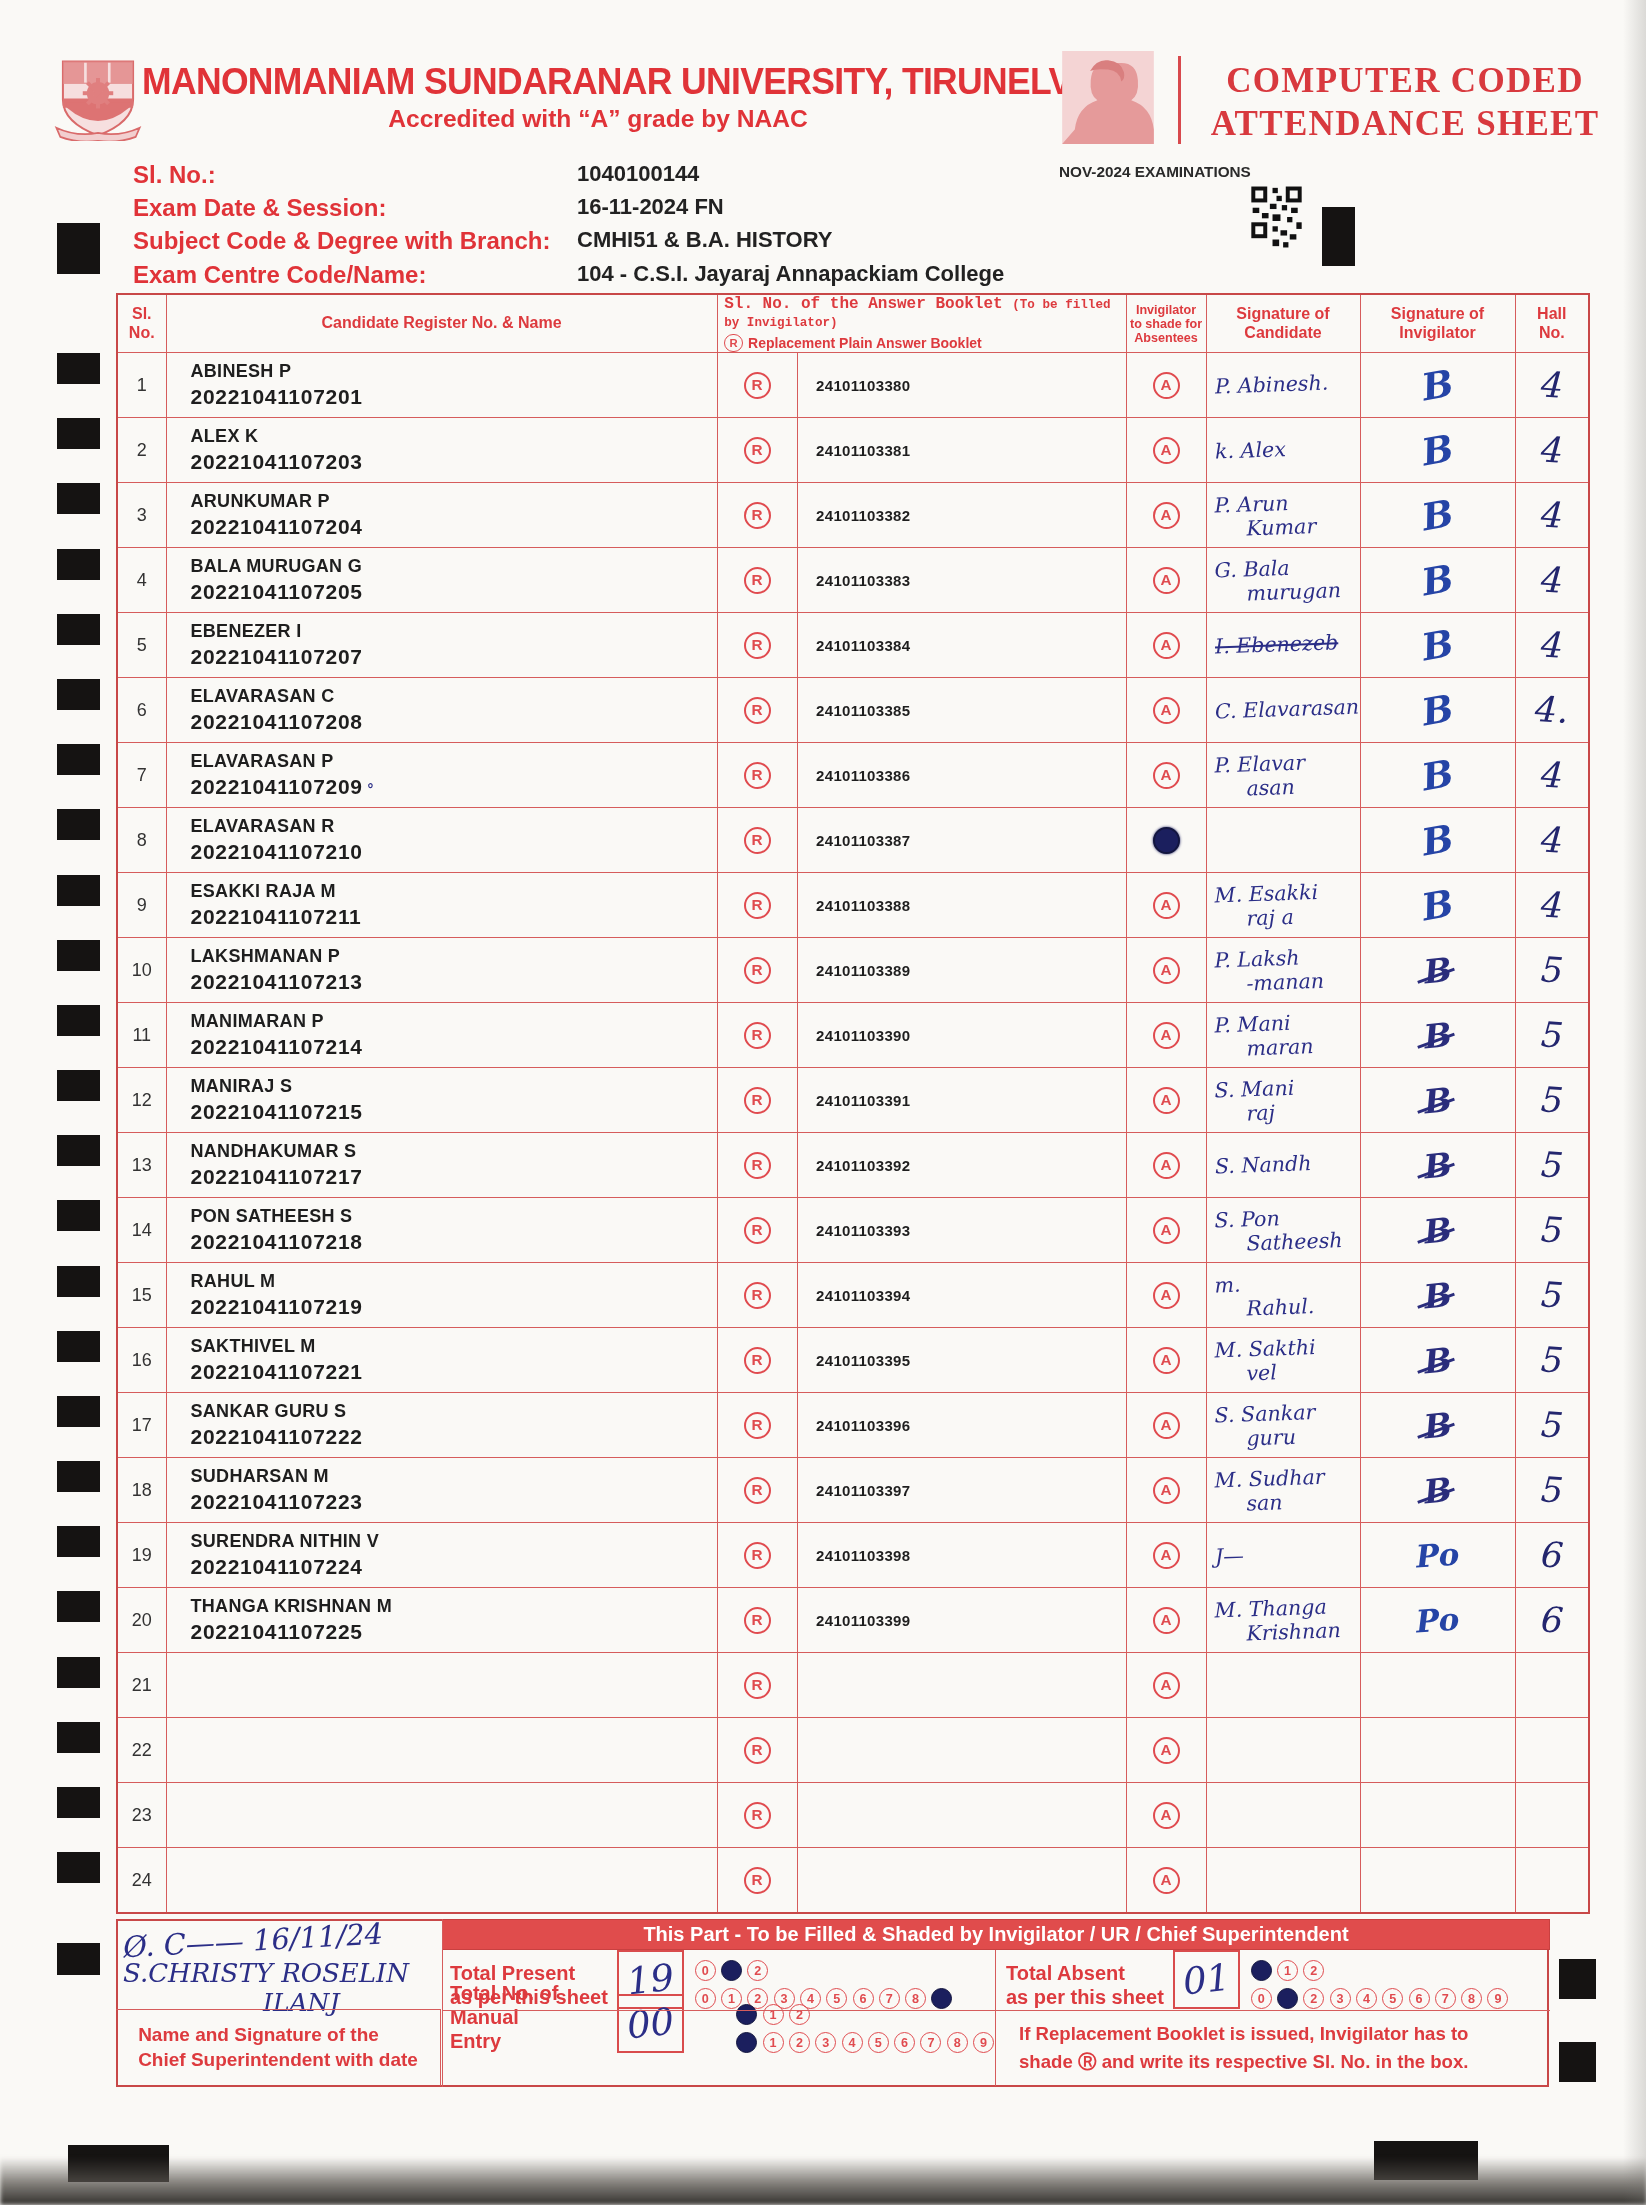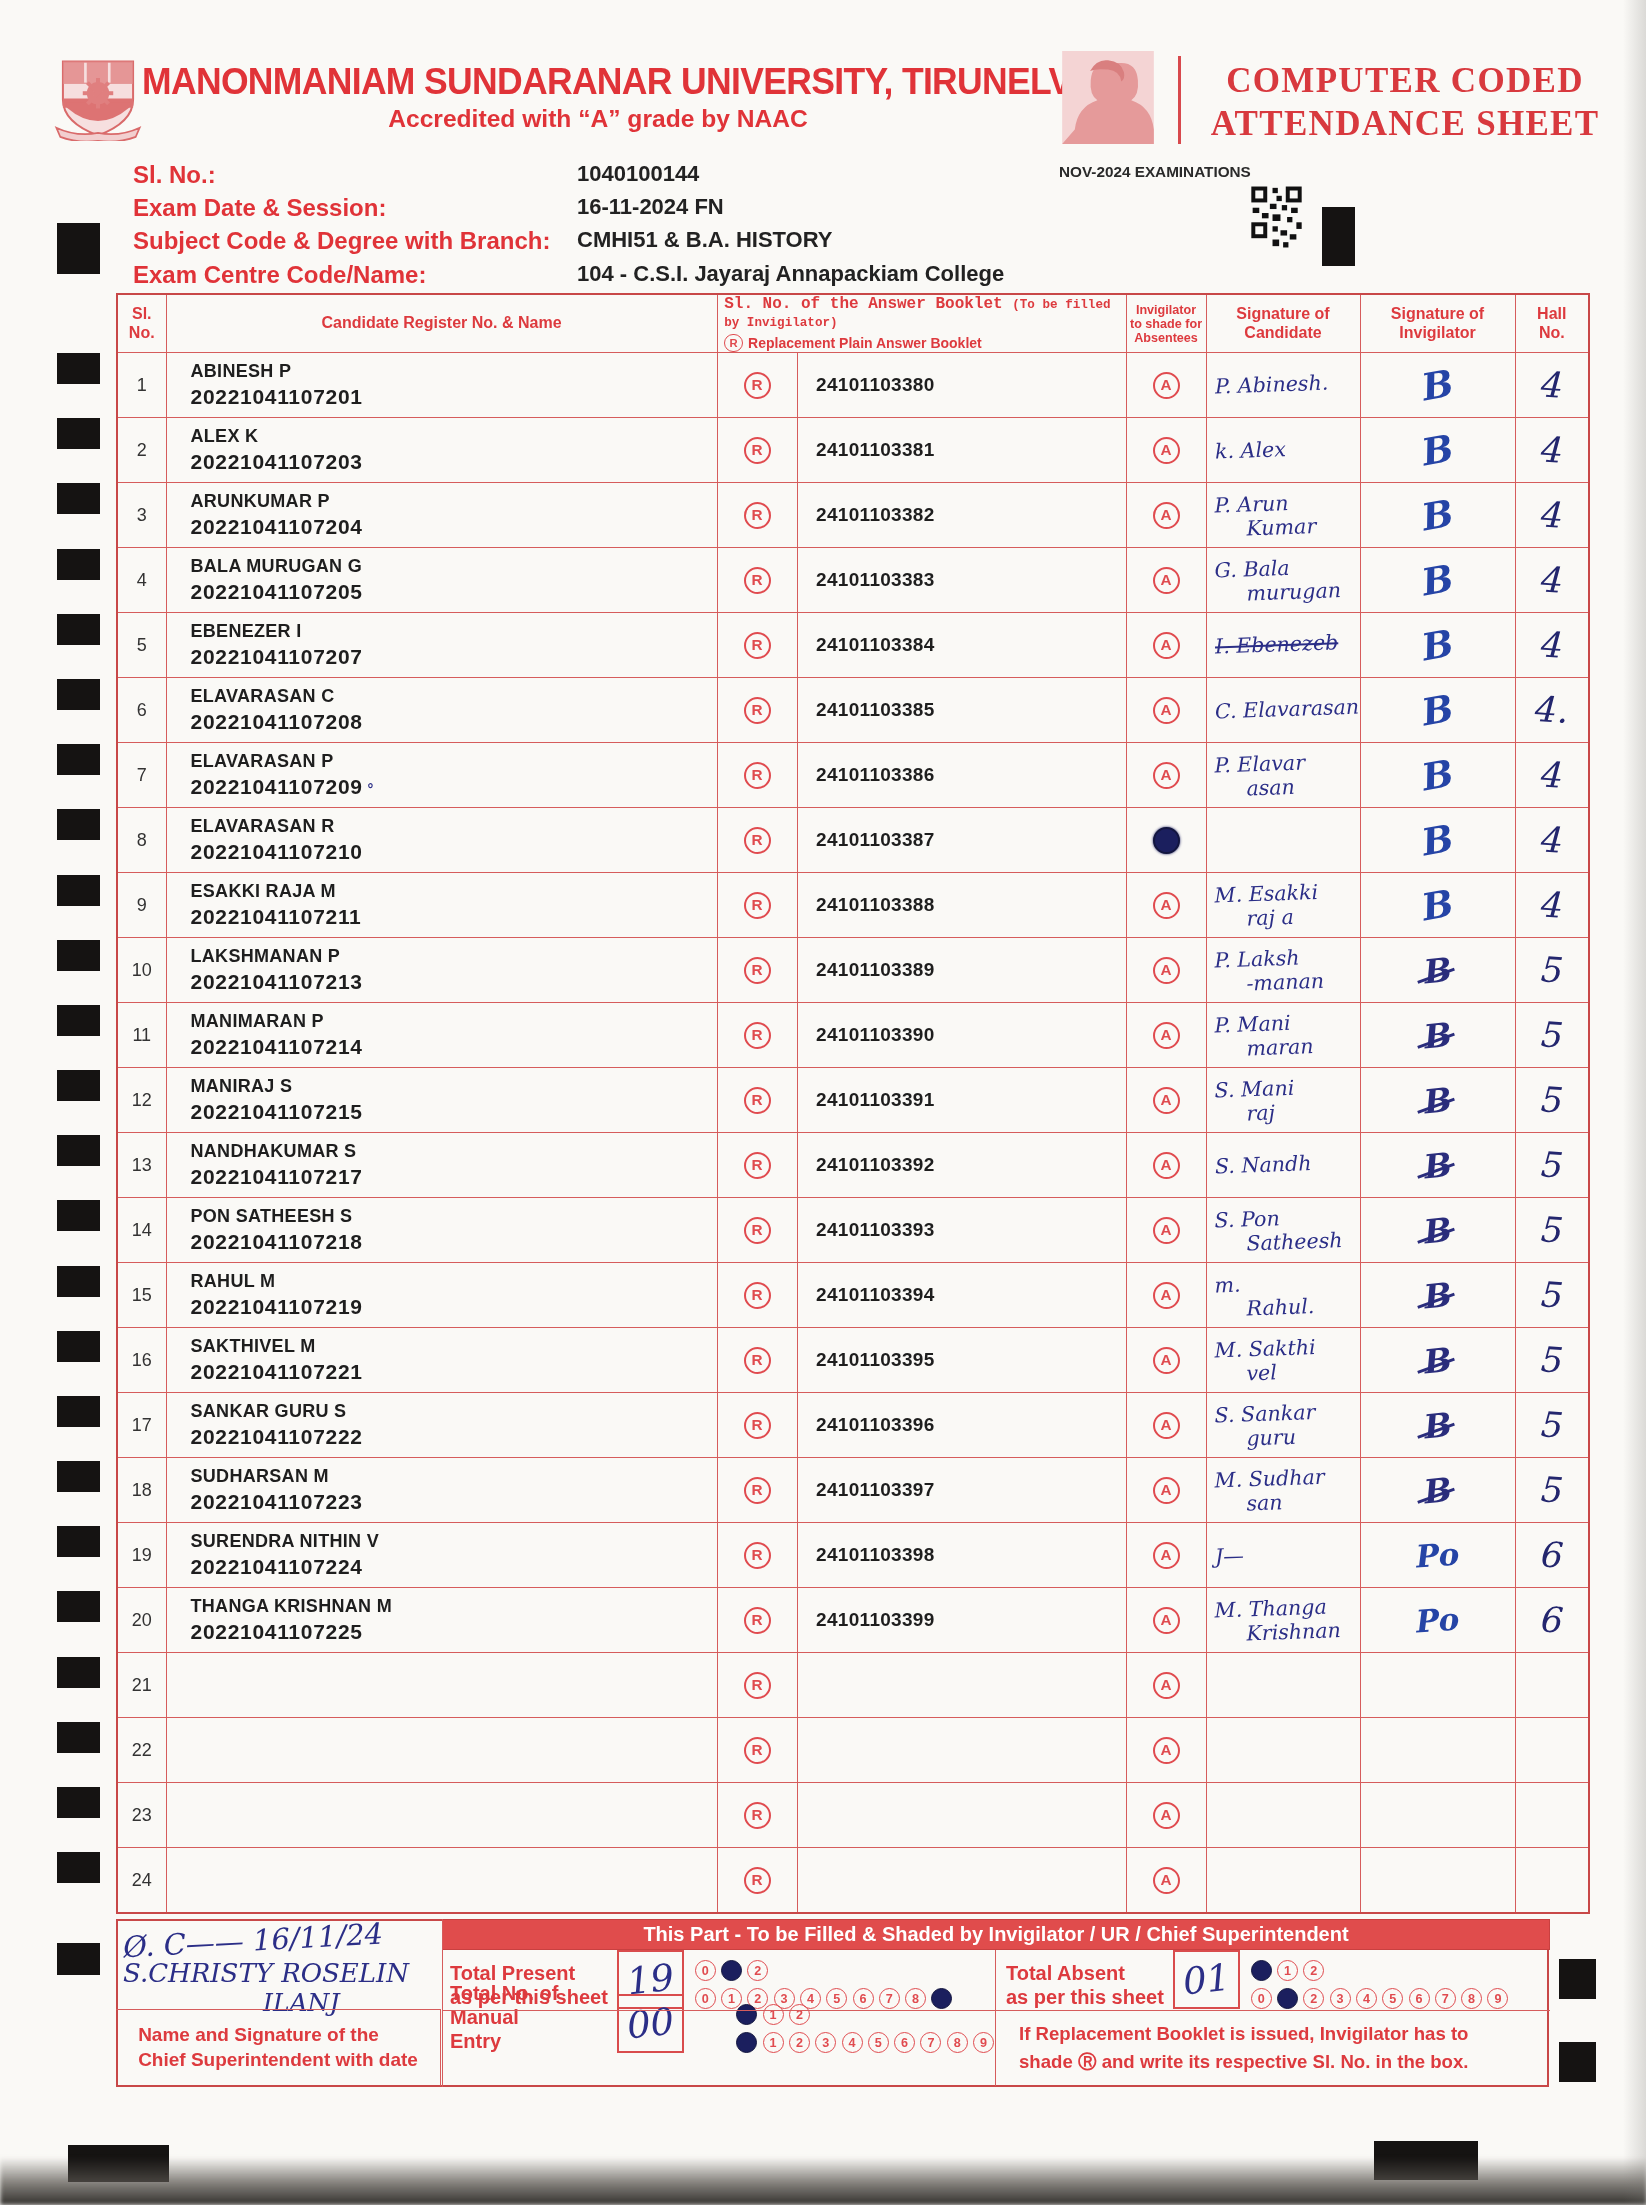--- a/index.html
+++ b/index.html
@@ -58,21 +58,21 @@
     color:#e04b4f; font-size:15.3px; font-weight:bold; background:transparent; flex:none;
   }
   .circ.small { width:18.6px; height:18.6px; font-size:11.3px; border-width:1.3px; }
   .circ.shaded { background:#1b1f5e; border-color:#13163f; color:transparent; box-shadow:0 0 2.7px #1b1f5e; }
   td.c-sl { text-align:center; font-size:18px; color:#333; }
   td.c-name { padding-left:24px; vertical-align:middle; }
   .cand-name { font-size:18px; font-weight:bold; color:#1e1e1e; letter-spacing:0.3px; }
   .cand-reg { font-size:21px; font-weight:bold; color:#1e1e1e; margin-top:2.7px; letter-spacing:0.7px; }
   .pen-mark { color:#2b2e87; font-size:14.6px; }
   td.c-r, td.c-abs { text-align:center; vertical-align:middle; }
-  td.c-booklet { padding-left:18.6px; font-size:19px; font-weight:bold; color:#1e1e1e; letter-spacing:0.3px; vertical-align:middle; }
+  td.c-booklet { padding-left:18.6px; font-size:15px; font-weight:bold; color:#1e1e1e; letter-spacing:0.3px; vertical-align:middle; }
   td.c-sig { vertical-align:middle; padding-left:8px; overflow:visible; }
   .hw { font-family:"DejaVu Serif", serif; font-style:italic; color:#2b2e87; font-size:20.6px; line-height:1.15; transform:rotate(-2deg); white-space:nowrap; }
   .hw .l2 { display:block; padding-left:31px; }
   .hw.strike { text-decoration:line-through; }
   td.c-inv { text-align:center; vertical-align:middle; overflow:visible; }
   .inv { font-family:"DejaVu Serif", serif; font-style:italic; font-weight:bold; display:inline-block; }
   .inv-loop { font-size:37px; color:#2544a6; transform:rotate(-10deg); }
   .inv-cross { font-size:33px; color:#2a2d7c; position:relative; transform:rotate(-6deg); }
   .inv-cross::after { content:""; position:absolute; left:-8px; top:58%; width:140%; height:2.7px; background:#2a2d7c; transform:rotate(-14deg); }
   .inv-po { font-size:31px; color:#2544a6; transform:rotate(-4deg); }

